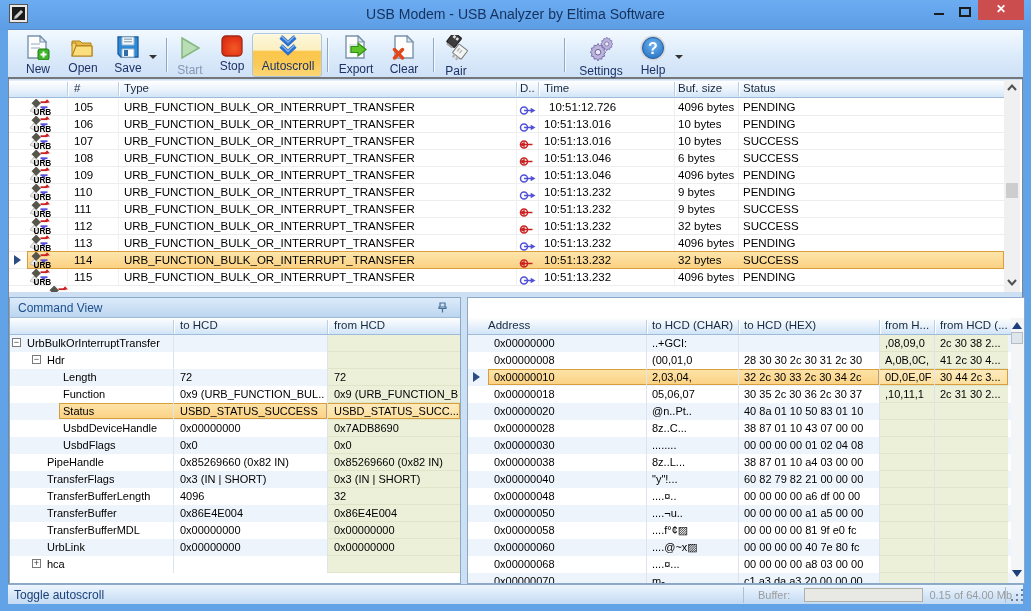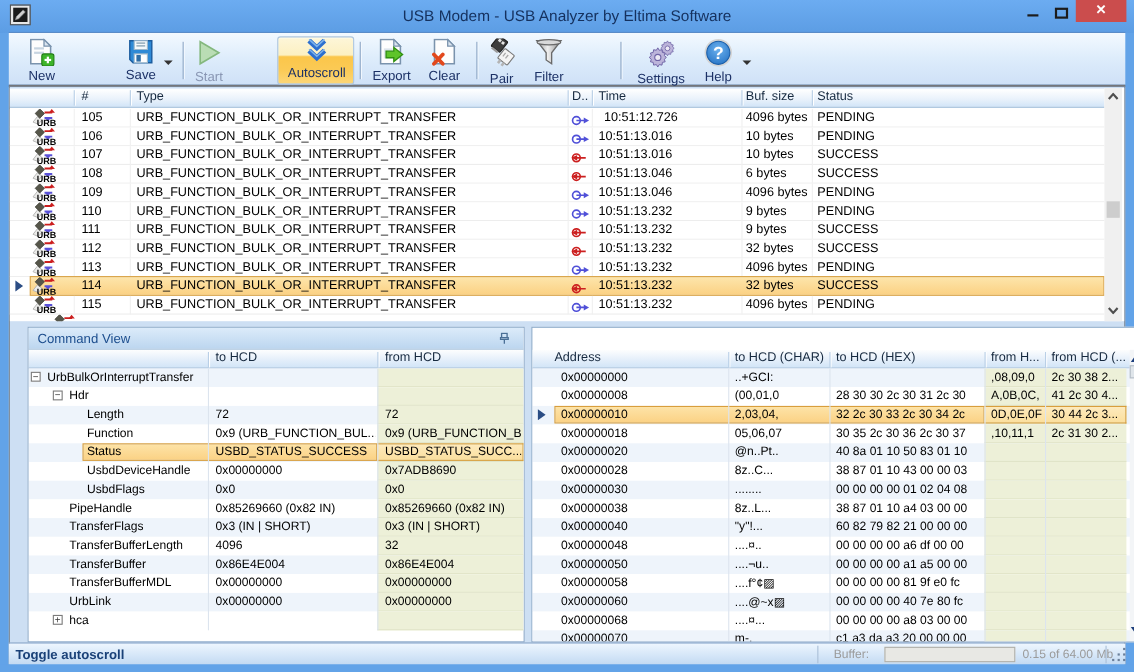--- a/index.html
+++ b/index.html
@@ -26,21 +26,21 @@
 .hsep{position:absolute;top:2px;width:1px;height:14px;background:#b9cfe6;box-shadow:1px 0 0 #fff;}
 .row{position:absolute;left:0;width:995px;height:17px;border-bottom:1px solid #ededed;background:#fff;}
 .c{position:absolute;font-size:11.5px;color:#000;white-space:nowrap;overflow:hidden;}
 .panel .c{font-size:11px;}
 .vline{position:absolute;top:0;width:1px;height:17px;background:#f0f0f0;}
 .ptr{position:absolute;width:0;height:0;border-top:5px solid transparent;border-bottom:5px solid transparent;border-left:7px solid #2b4d84;}
 
 .sbar{position:absolute;background:#f0f0f0;}
 .sthumb{position:absolute;background:#cdcdcd;}
 
-.panel{position:absolute;background:#fff;border:1px solid #8aa9c9;overflow:hidden;margin-left:16px;}
+.panel{position:absolute;background:#fff;border:1px solid #8aa9c9;overflow:hidden;}
 .phead{position:absolute;left:0;top:0;width:100%;height:20px;background:linear-gradient(#dcebfa,#bcd6ef);border-bottom:1px solid #9dbbd9;font-size:12px;color:#1d4e8e;padding:3px 0 0 8px;}
 .pcolh{position:absolute;left:0;width:100%;height:17px;background:linear-gradient(#fdfefe,#e3eefa 60%,#d2e5f7);border-bottom:1px solid #9ebcd9;}
 .pcolh .hc{top:1px;}
 .prow{position:absolute;left:0;height:17px;width:100%;}
 .greencol{position:absolute;top:0;height:17px;background:#edf0d8;border-bottom:1px solid #e0e4c8;}
 .exp{position:absolute;top:4px;width:9px;height:9px;border:1px solid #7a7a7a;background:#fff;font-size:9px;line-height:7px;text-align:center;color:#333;}
 .statusbar{position:absolute;left:8px;top:584px;width:1015px;height:20px;background:linear-gradient(#eef6fe 0%,#d8e8f9 50%,#c3daf2 100%);border-top:1px solid #8eaacb;font-size:12px;color:#123a66;}
 .statusbar .graytxt{font-size:11px;color:#9b9b9b;}
 .bottomborder{position:absolute;left:0px;top:604px;width:1031px;height:7px;background:#62a3e8;}
 .graytxt{color:#9b9b9b;}
@@ -65,36 +65,57 @@
           <path d="M3 1 h12 l6 6 v16 h-18 z" fill="#fdfdfd" stroke="#7a93ad" stroke-width="1.4"></path>
           <path d="M15 1 l6 6 h-6 z" fill="#dce6f0" stroke="#7a93ad" stroke-width="1.2"></path>
           <rect x="6" y="8" width="9" height="2" fill="#c7d4e0"></rect>
           <rect x="6" y="12" width="9" height="2" fill="#c7d4e0"></rect>
           <rect x="13" y="14" width="11" height="11" rx="2" fill="#3db429" stroke="#1f7d12"></rect>
           <rect x="15.5" y="18.5" width="6" height="2" fill="#fff"></rect>
           <rect x="17.5" y="16.5" width="2" height="6" fill="#fff"></rect>
         </svg>
         <span class="lb">New</span>
       </div>
+<div class="tb" style="left:35px;top:2px;width:80px;color:#1c3166;">
+        <svg class="ic" width="27" height="24" viewBox="0 0 27 24">
+          <path d="M2 6 h8 l2 2 h9 v3 h-19 z" fill="#e8b945" stroke="#b3841c"></path>
+          <path d="M2 21 L2 8 6 8 6 11 22 11 22 21 Z" fill="#f7d671" stroke="#b3841c"></path>
+          <path d="M6 11 h16 v10 h-20 z" fill="#fbde7e" stroke="#b3841c" stroke-width="1.2"></path>
+        </svg>
+        <span class="lb">Open</span>
+      </div>
 <div class="tb" style="left:142px;top:2px;width:80px;color:#8996b3;">
         <svg class="ic" width="26" height="26" viewBox="0 0 26 26">
           <path d="M5 3 L22 13 L5 23 Z" fill="#b9ddb4" stroke="#84b87e" stroke-width="1.5"></path>
         </svg>
         <span class="lb">Start</span>
       </div>
 <div class="tb" style="left:80px;top:2px;width:80px;color:#1c3166;">
         <svg class="ic" width="24" height="24" viewBox="0 0 24 24">
           <path d="M2 2 h20 v20 h-17 l-3 -3 z" fill="#2f8ad6" stroke="#1b5c9e" stroke-width="1.3"></path>
           <path d="M6 2 h12 v8 h-12 z" fill="#f4f8fb" stroke="#9db8cc"></path>
           <rect x="8" y="3.5" width="8" height="1.4" fill="#98aebe"></rect>
           <rect x="8" y="6" width="8" height="1.4" fill="#98aebe"></rect>
           <path d="M6 14 h12 v8 h-12 z" fill="#fff" stroke="#9db8cc"></path>
           <rect x="8" y="15" width="4" height="6" fill="#2f6ea6"></rect>
         </svg>
         <span class="lb">Save</span>
+      </div>
+<div class="tb" style="left:184px;top:2px;width:80px;color:#1c3166;">
+        <svg class="ic" width="22" height="22" viewBox="0 0 22 22">
+          <defs>
+            <radialGradient id="stg" cx="0.6" cy="0.6" r="0.8">
+              <stop offset="0" stop-color="#f15a24"></stop>
+              <stop offset="0.6" stop-color="#e53517"></stop>
+              <stop offset="1" stop-color="#c42b10"></stop>
+            </radialGradient>
+          </defs>
+          <rect x="1" y="1" width="20" height="20" rx="4" fill="url(#stg)" stroke="#a02814" stroke-width="1.3"></rect>
+        </svg>
+        <span class="lb">Stop</span>
       </div>
 <div class="tb" style="left:308px;top:2px;width:80px;color:#1c3166;">
         <svg class="ic" width="26" height="25" viewBox="0 0 26 25">
           <path d="M3 1 h12 l6 6 v16 h-18 z" fill="#fdfdfd" stroke="#7a93ad" stroke-width="1.4"></path>
           <path d="M15 1 l6 6 h-6 z" fill="#dce6f0" stroke="#7a93ad" stroke-width="1.2"></path>
           <rect x="6" y="9" width="8" height="9" fill="#dde4ec"></rect>
           <path d="M8 11.5 h7 v-3.5 l8 6.5 -8 6.5 v-3.5 h-7 z" fill="#5ec42a" stroke="#2f8f10" stroke-width="1.2"></path>
         </svg>
         <span class="lb">Export</span>
       </div>
@@ -131,34 +152,20 @@
             <rect x="6.5" y="12" width="7" height="2" fill="#9a9a9a"></rect>
           </g>
           <g transform="translate(4,-1) rotate(38 17 16)">
             <rect x="11" y="13" width="11" height="11" rx="1" fill="#f4f4f4" stroke="#787878"></rect>
             <path d="M14 16 v4 m3 -4 v4" stroke="#aaa" stroke-width="1.2"></path>
             <rect x="13" y="24" width="2.4" height="3.5" fill="#b4b4b4"></rect>
             <rect x="17" y="24" width="2.4" height="3.5" fill="#b4b4b4"></rect>
           </g>
         </svg>
         <span class="lb">Pair</span>
-      </div>
-<div class="tb" style="left:451px;top:2px;width:80px;color:#1c3166;">
-        <svg class="ic" width="26" height="26" viewBox="0 0 26 26">
-          <defs>
-            <linearGradient id="fg" x1="0" y1="0" x2="1" y2="0">
-              <stop offset="0" stop-color="#9a9a9a"></stop>
-              <stop offset="0.45" stop-color="#efefef"></stop>
-              <stop offset="1" stop-color="#8c8c8c"></stop>
-            </linearGradient>
-          </defs>
-          <path d="M2 2 h22 l-8.5 11 v10 l-5 -3.5 v-6.5 z" fill="url(#fg)" stroke="#6a6a6a" stroke-width="1.2"></path>
-          <ellipse cx="13" cy="3.4" rx="10.8" ry="2.4" fill="#d9d9d9" stroke="#6a6a6a"></ellipse>
-        </svg>
-        <span class="lb">Filter</span>
       </div>
 <div class="tb" style="left:553px;top:2px;width:80px;color:#1c3166;">
         <svg class="ic" width="28" height="27" viewBox="0 0 28 27">
           <g transform="translate(12,1) scale(0.78)">
             <g>
               <path d="M10 1.5 l1.3 2.2 2.5-0.5 0.4 2.5 2.5 0.5 -0.8 2.3 1.9 1.7 -1.9 1.7 0.8 2.3 -2.5 0.5 -0.4 2.5 -2.5 -0.5 -1.3 2.2 -1.3 -2.2 -2.5 0.5 -0.4 -2.5 -2.5 -0.5 0.8 -2.3 -1.9 -1.7 1.9 -1.7 -0.8 -2.3 2.5 -0.5 0.4 -2.5 2.5 0.5 z" fill="#bcb4da" stroke="#6f64a6" stroke-width="0.9"></path>
               <circle cx="10" cy="10.2" r="2.8" fill="#ece9f5" stroke="#6f64a6"></circle>
             </g>
           </g>
           <g transform="translate(1,7)">
@@ -636,21 +643,21 @@
 <div class="c abs" style="left:472px;top:90px;max-width:66px;overflow:hidden;">2c 31 30 2...</div>
 <div class="prow" style="top:105px;background:#eef4fb;"></div>
 <div class="greencol" style="left:411px;top:105px;width:129px;"></div>
 <div class="c abs" style="left:26px;top:107px;">0x00000020</div>
 <div class="c abs" style="left:184px;top:107px;max-width:84px;overflow:hidden;">@n..Pt..</div>
 <div class="c abs" style="left:276px;top:107px;">40 8a 01 10 50 83 01 10</div>
 <div class="prow" style="top:122px;background:#ffffff;"></div>
 <div class="greencol" style="left:411px;top:122px;width:129px;"></div>
 <div class="c abs" style="left:26px;top:124px;">0x00000028</div>
 <div class="c abs" style="left:184px;top:124px;max-width:84px;overflow:hidden;">8z..C...</div>
-<div class="c abs" style="left:276px;top:124px;">38 87 01 10 43 00 00 03</div>
+<div class="c abs" style="left:276px;top:124px;">38 87 01 10 43 07 00 00</div>
 <div class="prow" style="top:139px;background:#eef4fb;"></div>
 <div class="greencol" style="left:411px;top:139px;width:129px;"></div>
 <div class="c abs" style="left:26px;top:141px;">0x00000030</div>
 <div class="c abs" style="left:184px;top:141px;max-width:84px;overflow:hidden;">........</div>
 <div class="c abs" style="left:276px;top:141px;">00 00 00 00 01 02 04 08</div>
 <div class="prow" style="top:156px;background:#ffffff;"></div>
 <div class="greencol" style="left:411px;top:156px;width:129px;"></div>
 <div class="c abs" style="left:26px;top:158px;">0x00000038</div>
 <div class="c abs" style="left:184px;top:158px;max-width:84px;overflow:hidden;">8z..L...</div>
 <div class="c abs" style="left:276px;top:158px;">38 87 01 10 a4 03 00 00</div>
@@ -693,21 +700,21 @@
 <div class="abs" style="left:270px;top:37px;width:1px;height:248px;background:#dce4ee;"></div>
 <div class="abs" style="left:411px;top:37px;width:1px;height:248px;background:#dce4ee;"></div>
 <div class="abs" style="left:466px;top:37px;width:1px;height:248px;background:#dce4ee;"></div>
 <div class="sbar" style="left:543px;top:20px;width:13px;height:265px;background:#f3f5f7;"></div>
 <div class="abs" style="left:544px;top:24px;width:0;height:0;border-left:5px solid transparent;border-right:5px solid transparent;border-bottom:7px solid #1d3f7c;"></div>
 <div class="abs" style="left:544px;top:272px;width:0;height:0;border-left:5px solid transparent;border-right:5px solid transparent;border-top:7px solid #1d3f7c;"></div>
 <div class="abs" style="left:543px;top:34px;width:12px;height:12px;background:#dfe5ea;border:1px solid #b4bdc6;"></div>
     </div>
 
 <div class="statusbar">
-  <div class="abs" style="left:6px;top:3px;font-weight:bold;color:#1a4178;">Toggle autoscroll</div>
+  <div class="abs" style="left:6px;top:3px;font-weight:normal;color:#1a4178;">Toggle autoscroll</div>
   <div class="abs" style="left:735px;top:2px;width:1px;height:16px;background:#aabfd8;"></div>
   <div class="abs graytxt" style="left:750px;top:4px;">Buffer:</div>
   <div class="abs" style="left:796px;top:3px;width:119px;height:14px;background:#e8e8e4;border:1px solid #b0b0aa;"></div>
   <div class="abs graytxt" style="left:900px;top:4px;width:104px;text-align:right;">0.15 of 64.00 Mb</div>
   <div class="abs" style="left:997px;top:2px;width:1px;height:16px;background:#aabfd8;"></div>
   <div class="abs" id="grip" style="left:1003px;top:4px;width:14px;height:14px;">
         <div style="position:absolute;left:10px;top:0px;width:2px;height:2px;background:#6b7f9a;"></div>
         <div style="position:absolute;left:5px;top:5px;width:2px;height:2px;background:#6b7f9a;"></div>
         <div style="position:absolute;left:10px;top:5px;width:2px;height:2px;background:#6b7f9a;"></div>
         <div style="position:absolute;left:0px;top:10px;width:2px;height:2px;background:#6b7f9a;"></div>

